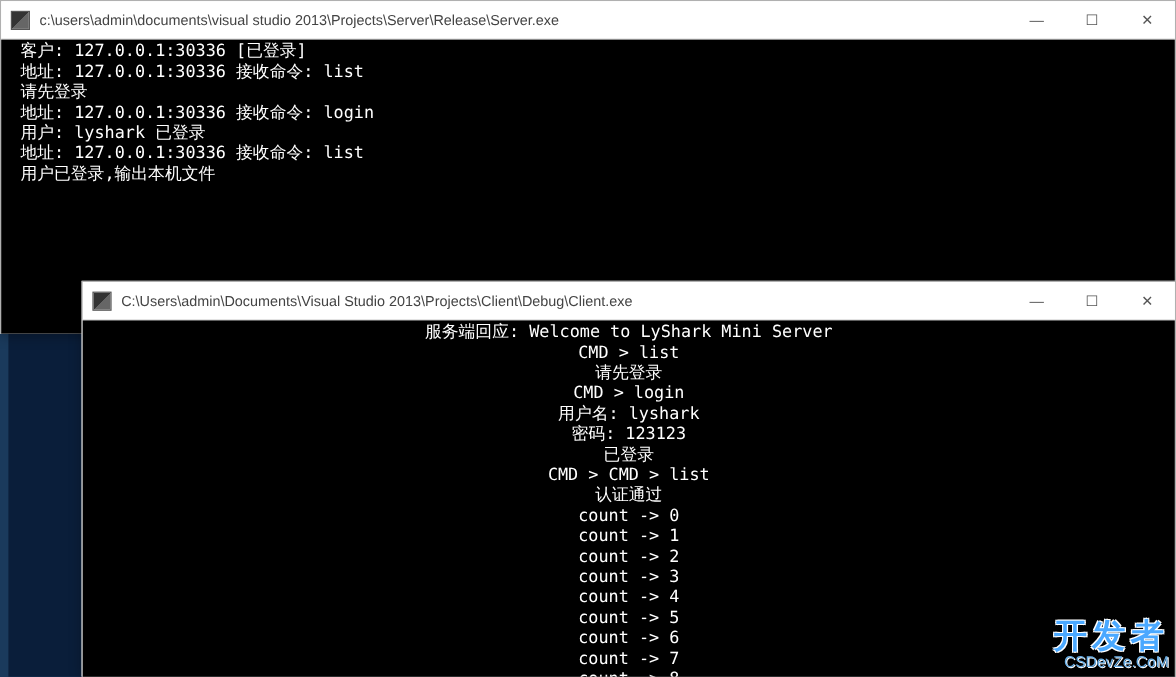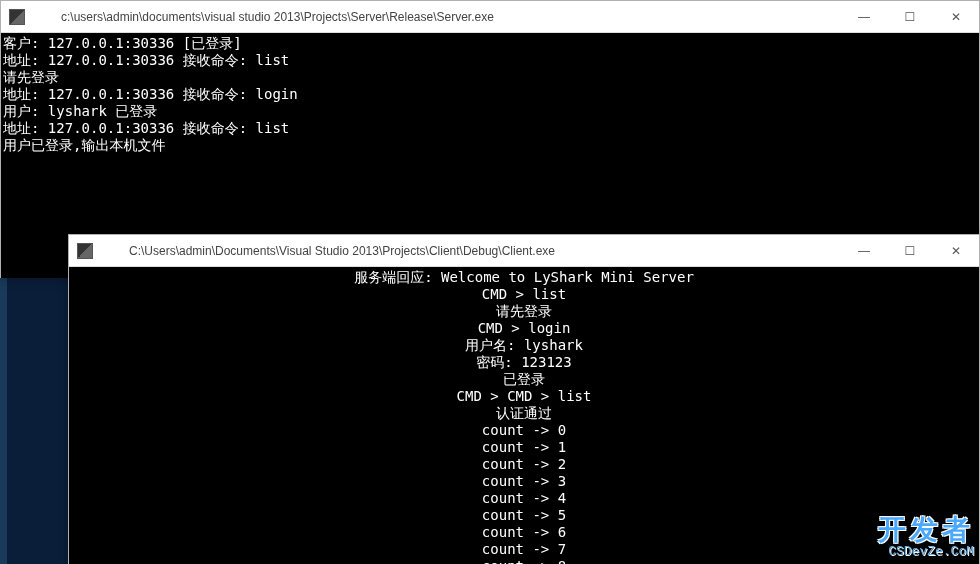--- a/index.html
+++ b/index.html
@@ -32,21 +32,20 @@
       margin-right: 8px;
       display: inline-block;
       background: linear-gradient(135deg, #333 0%, #333 50%, #666 50%, #666 100%);
     }
     .title-text {
       flex: 1;
       font-size: 12px;
       color: #444;
       white-space: nowrap;
       overflow: hidden;
-      margin-left: 28px;
     }
     .window-controls {
       display: flex;
       height: 100%;
     }
     .ctrl-btn {
       width: 46px;
       height: 32px;
       display: flex;
       align-items: center;
@@ -54,21 +53,21 @@
       font-size: 12px;
       color: #555;
       cursor: pointer;
     }
     .console-body {
       background: #000;
       color: #fff;
       font-family: "NSimSun", "SimSun", Consolas, monospace;
       font-size: 14px;
       line-height: 17px;
-      padding: 2px 2px;
+      padding: 2px 16px;
       white-space: pre;
       overflow: hidden;
     }
     .window-server {
       top: 0;
       left: 0;
       width: 980px;
       height: 278px;
     }
     .window-server .console-body {
@@ -102,21 +101,21 @@
     .wm-main {
       font-family: "SimHei", sans-serif;
       font-size: 28px;
       font-weight: bold;
       color: #4aa8ff;
       text-shadow: 1px 1px 0 #fff, -1px -1px 0 #fff, 1px -1px 0 #fff, -1px 1px 0 #fff;
       letter-spacing: 4px;
       line-height: 1;
     }
     .wm-sub {
-      font-family: Liberation Mono, monospace;
+      font-family: Liberation Sans, sans-serif;
       font-size: 13px;
       color: #6ab0e8;
       text-shadow: 1px 1px 0 #fff;
       line-height: 1.2;
     }
     .line { display: block; }
   </style>
 </head>
 <body>
 

